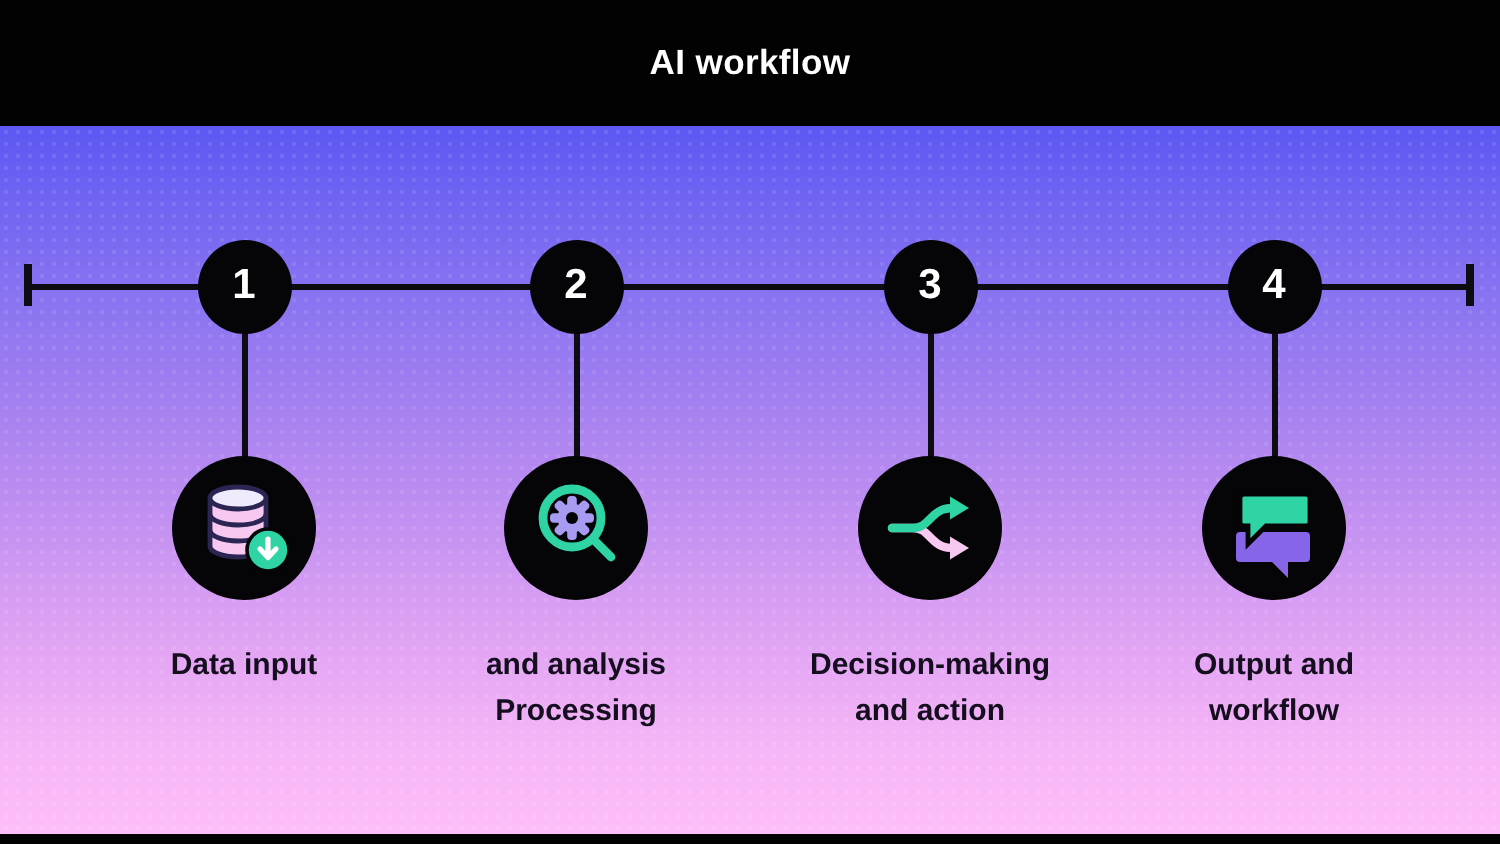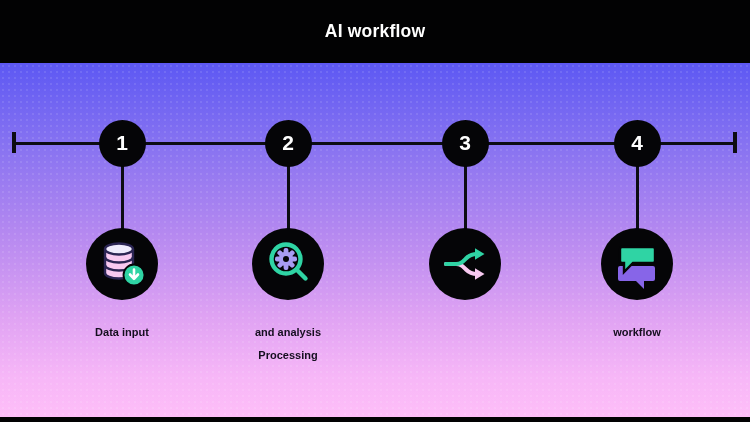--- a/index.html
+++ b/index.html
@@ -33,21 +33,21 @@
     display:flex; align-items:center; justify-content:center;
     color:#ffffff; font-size:21px; font-weight:bold;
   }
   .icon-circle{
     position:absolute; left:54px; top:165px; width:72px; height:72px;
     background:#050507; border-radius:50%;
     display:flex; align-items:center; justify-content:center;
   }
   .label{
     position:absolute; left:0; top:258px; width:180px;
-    text-align:center; color:#150e1f; font-size:11px; font-weight:bold; line-height:23px;
+    text-align:center; color:#150e1f; font-size:15px; font-weight:bold; line-height:23px;
   }
 </style>
 </head>
 <body>
 
 <div class="canvas">
 
   <div class="header">
     <div class="title">AI workflow</div>
   </div>
@@ -109,32 +109,37 @@
       <span>3</span>
     </div>
     <div class="icon-circle">
       <svg width="56" height="56" viewBox="0 0 56 56">
         <path d="M9,28 H19 C24,28 25.5,30 29,33.5 C32.5,37 35,38 40,38" fill="none" stroke="#f8c9f0" stroke-width="4.2" stroke-linecap="round"></path>
         <polygon points="38,32.2 47.5,38 38,43.8" fill="#f8c9f0"></polygon>
         <path d="M9,28 H19 C24,28 25.5,26 29,22.5 C32.5,19 35,18 40,18" fill="none" stroke="#2fd4a4" stroke-width="4.2" stroke-linecap="round"></path>
         <polygon points="38,12.2 47.5,18 38,23.8" fill="#2fd4a4"></polygon>
       </svg>
     </div>
+    <div class="label">
+      <div>Decision-making</div>
+      <div>and action</div>
+    </div>
   </div>
 
   <div class="step" style="left:547px">
     <div class="connector"></div>
     <div class="num-circle">
       <span>4</span>
     </div>
     <div class="icon-circle">
       <svg width="56" height="56" viewBox="0 0 56 56">
         <path d="M11,30 h33 a2,2 0 0 1 2,2 v11 a2,2 0 0 1 -2,2 h-9 v8 l-8,-8 h-16 a2,2 0 0 1 -2,-2 v-11 a2,2 0 0 1 2,-2 z" fill="#8765e8"></path>
         <path d="M13,11 h31 a2,2 0 0 1 2,2 v12 a2,2 0 0 1 -2,2 h-20 l-9,9 v-9 h-2 a2,2 0 0 1 -2,-2 v-12 a2,2 0 0 1 2,-2 z" fill="#2fd4a4" stroke="#050507" stroke-width="2.4"></path>
       </svg>
     </div>
     <div class="label">
+      <div>Output and</div>
       <div>workflow</div>
     </div>
   </div>
 
   <div class="footer"></div>
 </div>
 
 </body></html>

